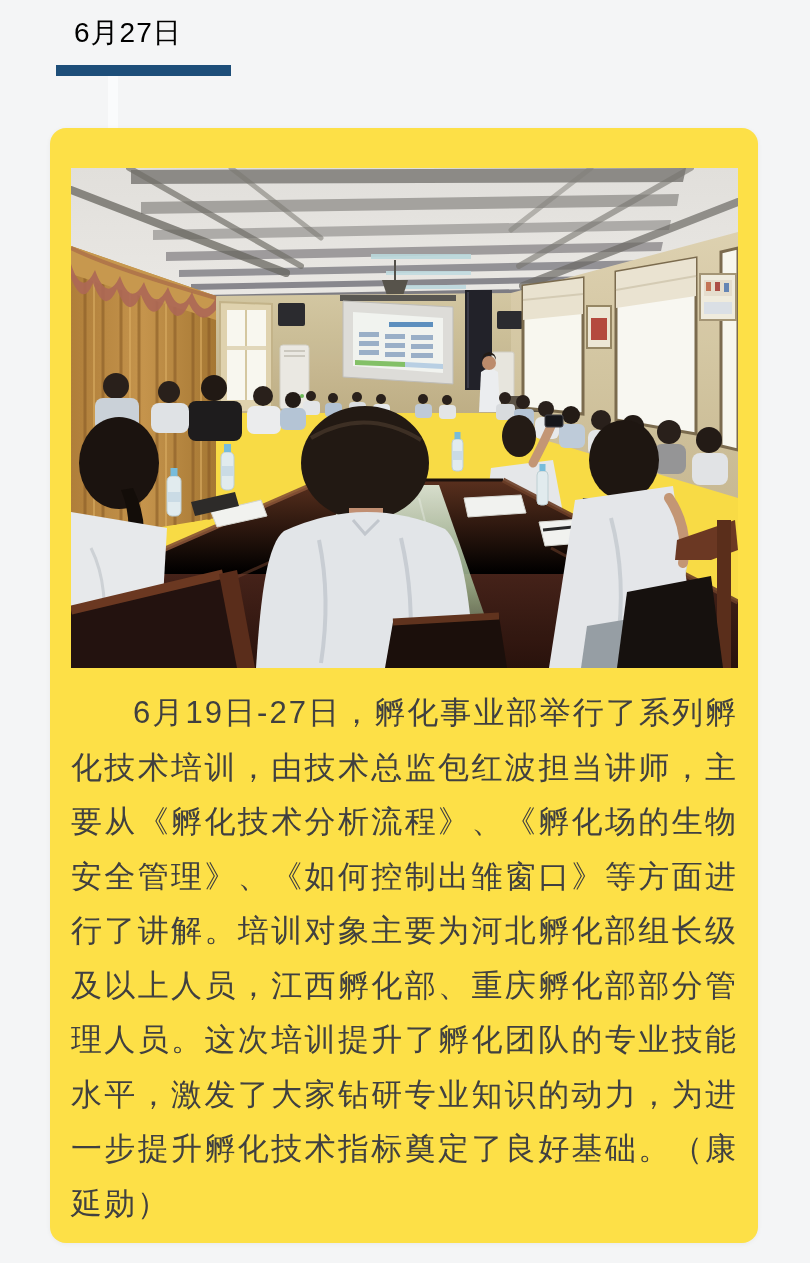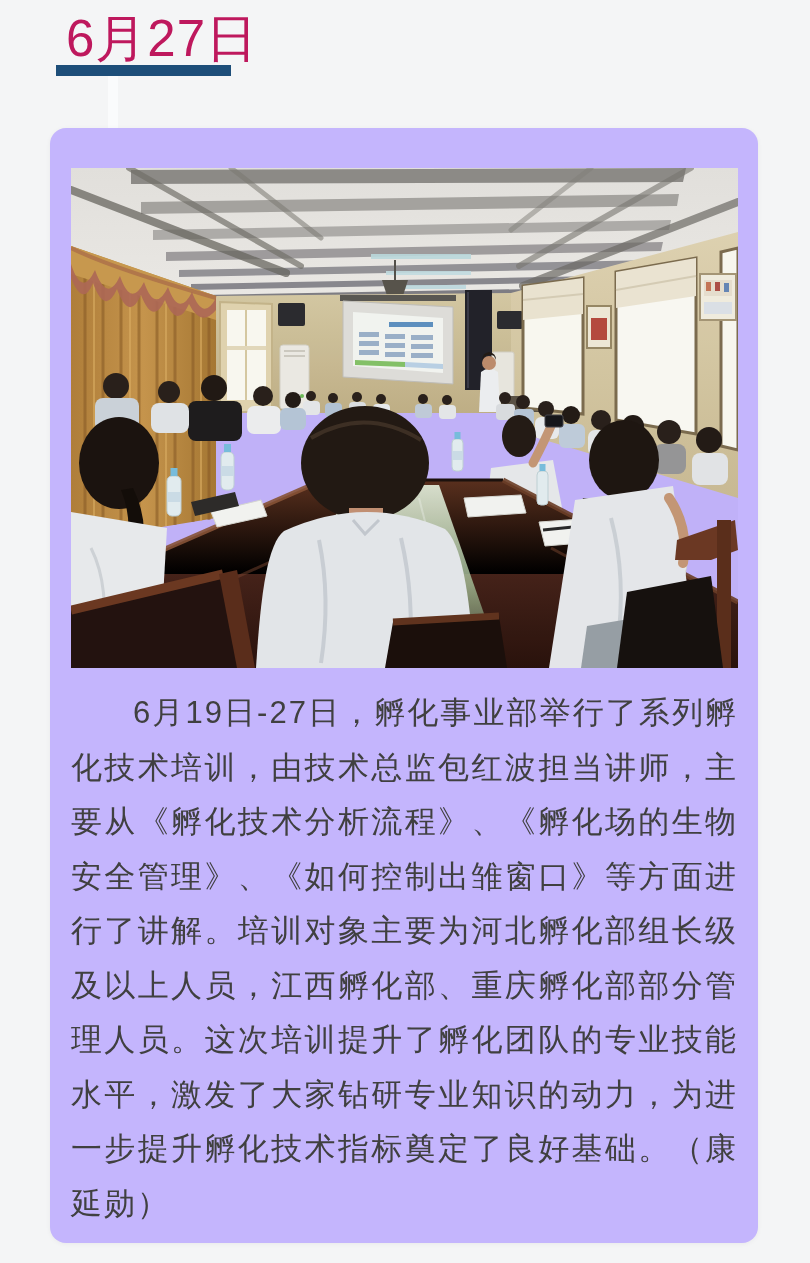--- a/index.html
+++ b/index.html
@@ -4,35 +4,35 @@
 <style>
   html,body{margin:0;padding:0;}
   body{
     width:810px;height:1263px;
     background:#f4f5f6;
     font-family:"Liberation Sans","DejaVu Sans",sans-serif;
     position:relative;overflow:hidden;
   }
   .date-header{position:absolute;left:62px;top:4px;}
   .date-title{
-    font-size:51px;font-weight:400;color:#be185d;
-    letter-spacing:1px;line-height:1.2;margin:4px;
+    font-size:28px;font-weight:400;color:#000000;
+    letter-spacing:1px;line-height:1.2;margin:12px;
   }
   .accent-bar{
     position:absolute;left:56px;top:65px;
     width:175px;height:11px;background:#1d4e79;
   }
   .timeline-stem{
     position:absolute;left:108px;top:76px;
     width:10px;height:95px;background:#fafbfc;
   }
   .card{
     position:absolute;left:50px;top:128px;
     width:708px;height:1115px;box-sizing:border-box;
-    background:#c4b5fd;border-radius:16px;
+    background:#fde047;border-radius:16px;
     box-shadow:0 1px 5px rgba(0,0,0,0.05);
     padding:40px 20px 0 21px;
   }
   .photo-figure{margin:0;width:667px;height:500px;overflow:hidden;}
   .photo-figure svg{display:block;}
   .body-text{
     margin:18px 0 0 0;width:667px;
     font-size:31px;line-height:54.5px;letter-spacing:2px;
     color:#404040;text-align:justify;text-indent:2em;
     word-break:break-all;

